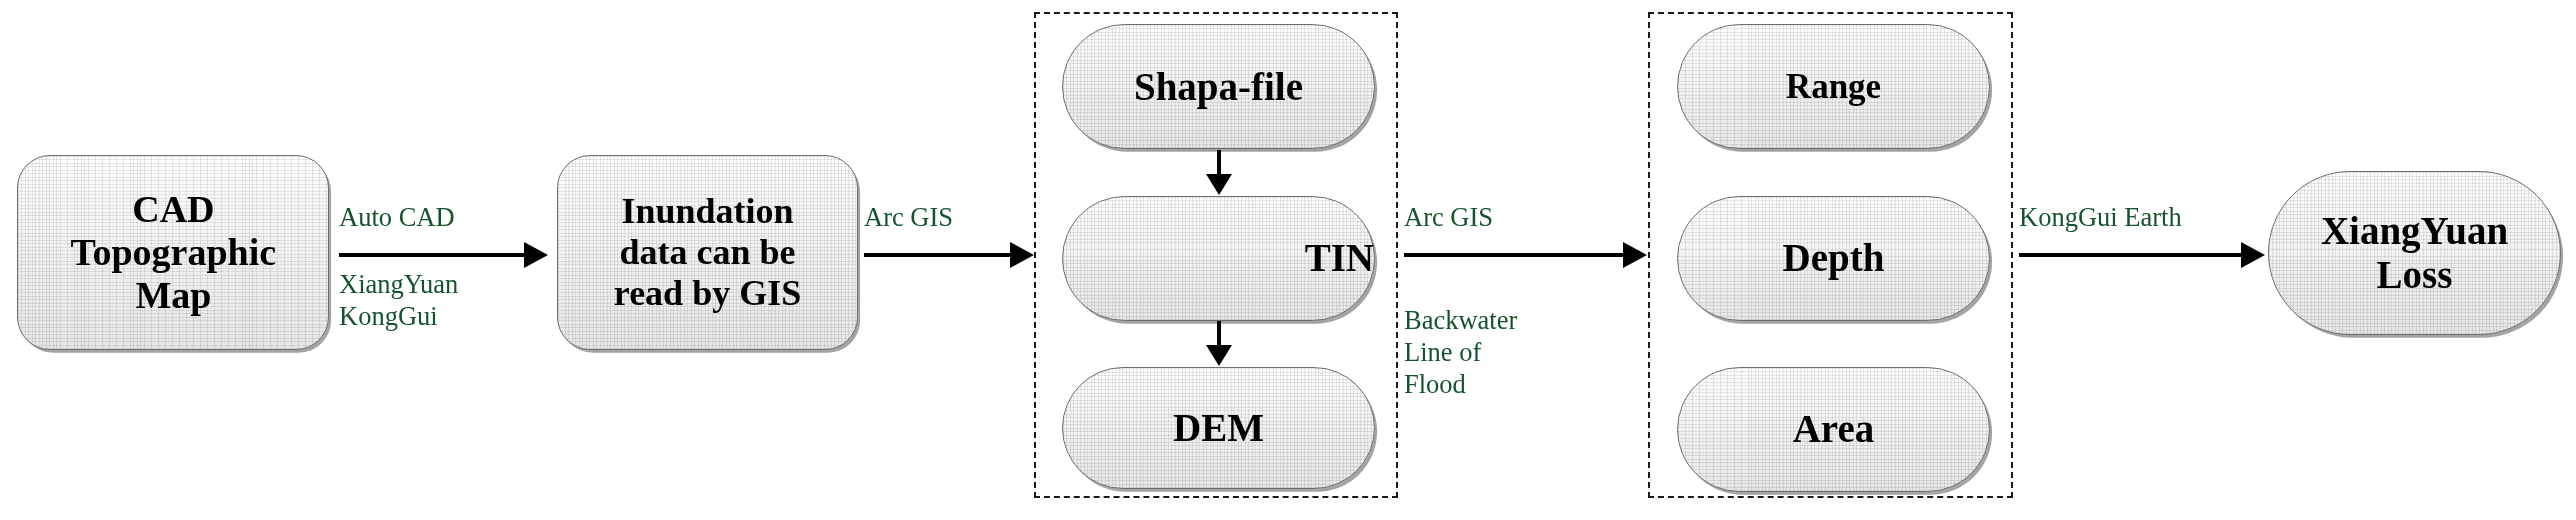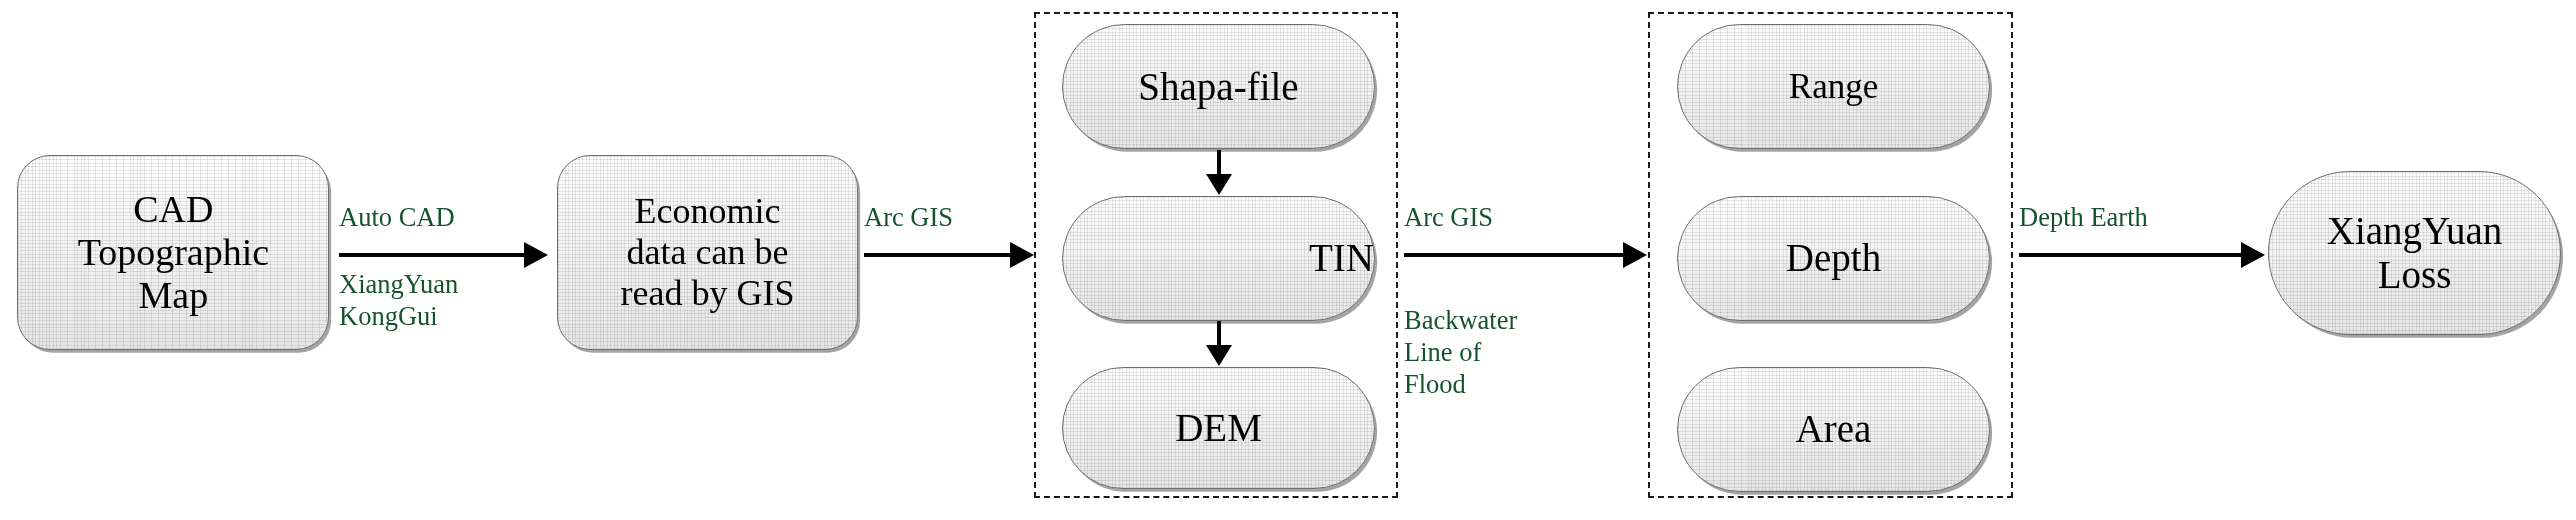--- a/index.html
+++ b/index.html
@@ -35,20 +35,21 @@
       linear-gradient(180deg, #fdfdfd 0%, #f0f0f0 55%, #e6e6e6 100%);
     box-shadow: 2.8px 3.5px 0 -0.7px rgba(90,90,90,0.55);
     display: flex;
     flex-direction: column;
     align-items: center;
     justify-content: center;
     text-align: center;
     color: #000000;
     line-height: 1.14;
     user-select: none;
+    font-weight: bold;
   }
   .node .ln { display: block; white-space: nowrap; }
 
   .node-rect { border-radius: 33px; }
   .node-pill { border-radius: 696px; }
 
   
   .group-frame {
     position: absolute;
     box-sizing: border-box;
@@ -130,21 +131,21 @@
   </div>
   <div class="edge-caption cap-above" style="left:339px; top:202px; width:209px; font-size:26.5px;">
     <span class="ln">Auto CAD</span>
   </div>
   <div class="edge-caption cap-below" style="left:339px; top:269px; width:209px; font-size:26.5px;">
     <span class="ln">XiangYuan</span>
     <span class="ln">KongGui</span>
   </div>
 
   <div class="node node-rect" style="left:557px; top:155px; width:301px; height:195px; font-size:36px;">
-    <span class="ln">Economic</span>
+    <span class="ln">Inundation</span>
     <span class="ln">data can be</span>
     <span class="ln">read by GIS</span>
   </div>
 
   <div class="h-arrow" style="left:864px; top:255px; width:170px;">
     <div class="shaft" style="width:148px;"></div>
     <div class="head" style="left:146px;"></div>
   </div>
   <div class="edge-caption cap-above" style="left:864px; top:202px; width:170px; font-size:26.5px;">
     <span class="ln">Arc GIS</span>
@@ -199,21 +200,21 @@
 
   <div class="node node-pill" style="left:1677px; top:367px; width:313px; height:125px; font-size:39px;">
     <span class="ln">Area</span>
   </div>
 
   <div class="h-arrow" style="left:2019px; top:255px; width:245px;">
     <div class="shaft" style="width:223px;"></div>
     <div class="head" style="left:222px;"></div>
   </div>
   <div class="edge-caption cap-above" style="left:2019px; top:202px; width:245px; font-size:26.5px;">
-    <span class="ln">Depth Earth</span>
+    <span class="ln">KongGui Earth</span>
   </div>
 
   <div class="node node-pill" style="left:2268px; top:171px; width:293px; height:164px; font-size:39px;">
     <span class="ln">XiangYuan</span>
     <span class="ln">Loss</span>
   </div>
 
 </div>
 
 

